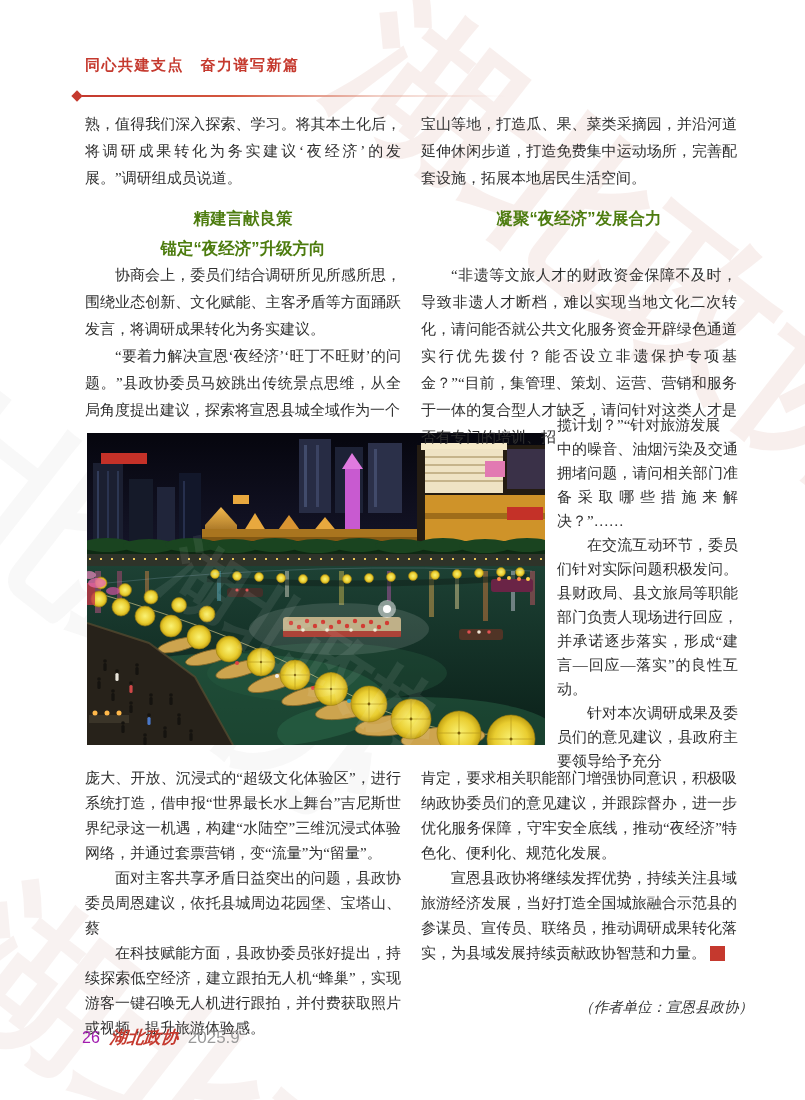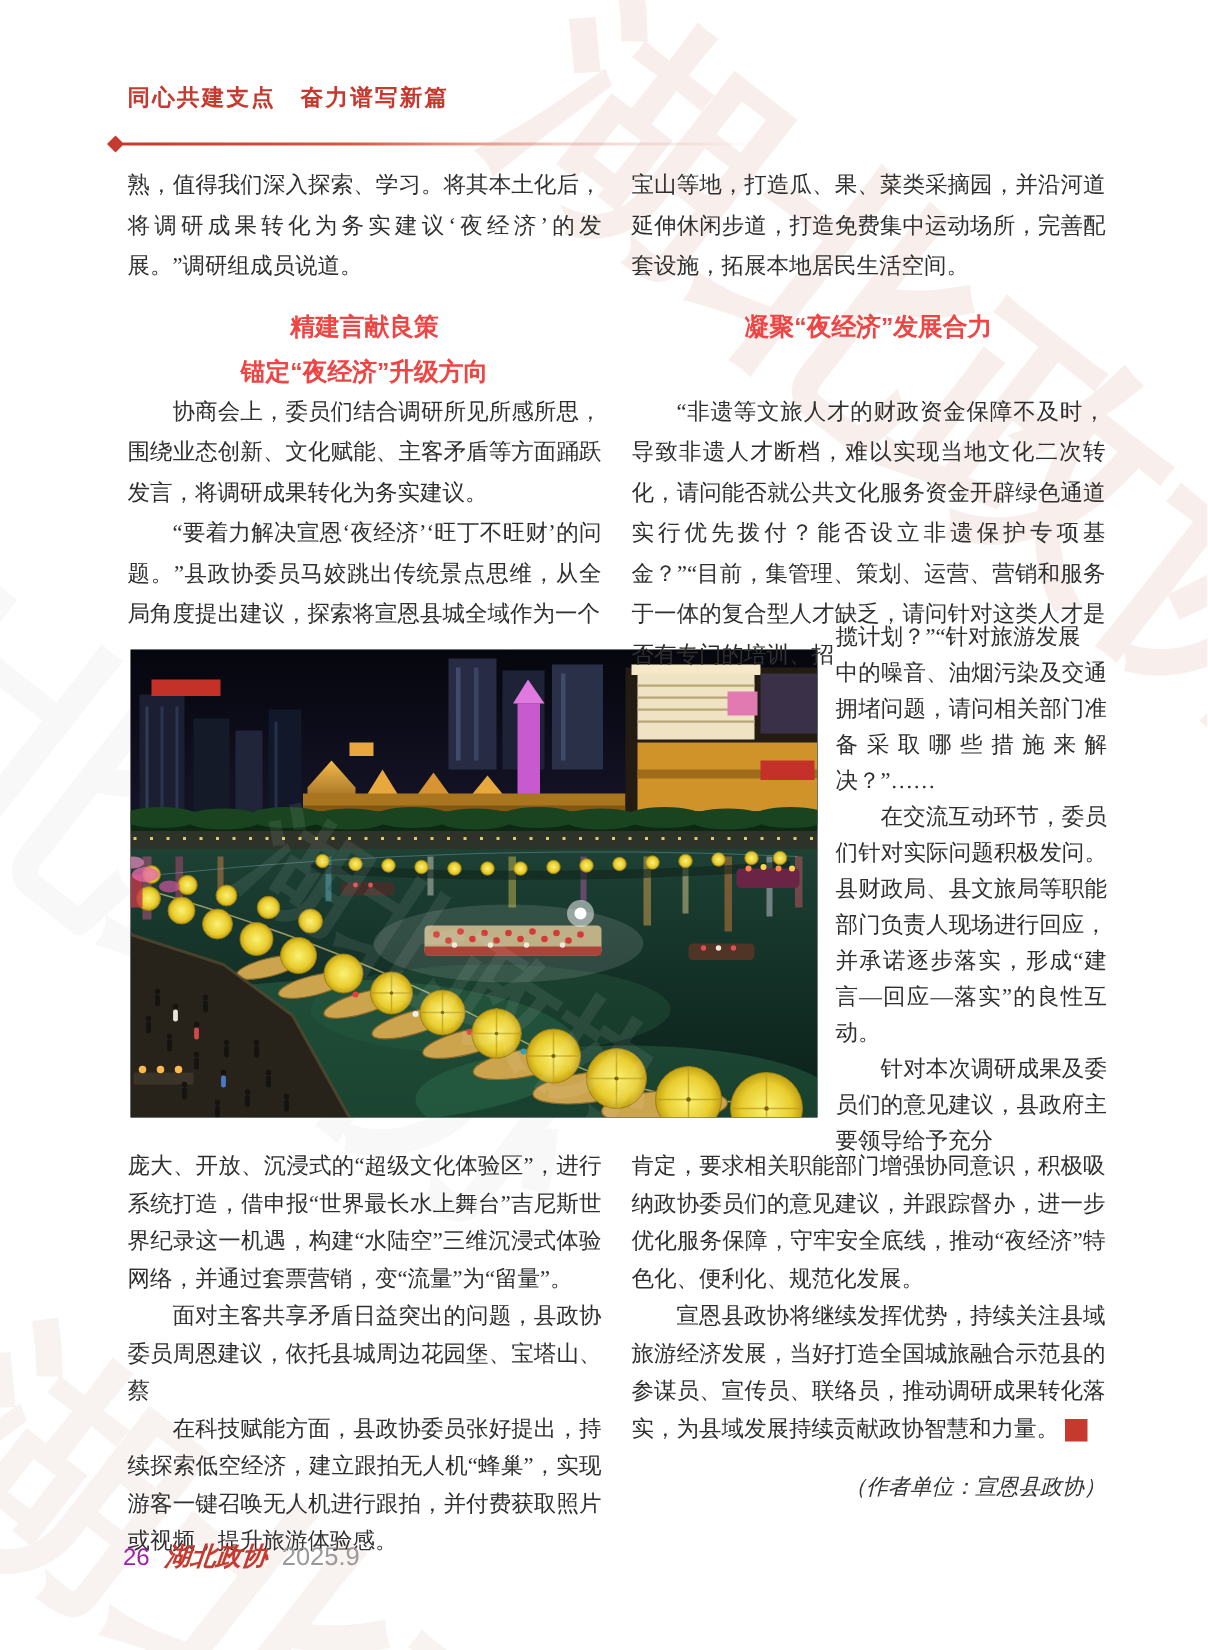--- a/index.html
+++ b/index.html
@@ -10,28 +10,28 @@
   .colblock{line-height:27px;}
   .lower{line-height:25px;}
   .narrowblock{line-height:24px;}
   .indent{text-indent:2em;}
   .header-title{font-family:Liberation Serif, serif;font-weight:bold;font-size:15px;
         color:#c5392e;letter-spacing:1.5px;white-space:nowrap;}
   .rule{height:2px;background:linear-gradient(to right,#c5392e 0%,#d4573e 35%,
         rgba(224,150,130,0.45) 70%,rgba(255,255,255,0) 100%);}
   .diamond{width:8px;height:8px;background:#c5392e;transform:rotate(45deg);}
   .subhead{font-family:"Liberation Sans",sans-serif;font-weight:bold;font-size:16.5px;
-        color:#ef4444;text-align:center;line-height:30px;margin:0;}
+        color:#4d7c0f;text-align:center;line-height:30px;margin:0;}
   .wm{position:absolute;font-family:"Liberation Sans",sans-serif;font-weight:bold;
         white-space:nowrap;pointer-events:none;z-index:0;}
   .content{z-index:2;}
   .endmark{display:inline-block;width:15px;height:15px;background:#c5392e;color:#ffffff;
         font-family:"Liberation Sans",sans-serif;font-size:11px;line-height:15px;
         text-align:center;margin-left:4px;vertical-align:1px;font-weight:bold;}
-  .author{font-style:italic;font-size:14.5px;color:#333333;text-align:right;margin:0;}
+  .author{font-style:italic;font-size:14.5px;color:#333333;text-align:right;margin:16px;}
   .footer{display:flex;align-items:baseline;gap:10px;}
   .footer-num{font-family:"Liberation Sans",sans-serif;font-size:16px;color:#a21caf;}
   .footer-logo{font-family:"DejaVu Serif",serif;font-style:italic;font-weight:bold;
         font-size:17px;color:#c5392e;display:inline-block;transform:skewX(-6deg);}
   .footer-issue{font-family:"Liberation Sans",sans-serif;font-size:17px;color:#9a9a9a;}
   .photo-frame{overflow:hidden;background:#0a0a12;}
 </style>
 </head>
 <body>
 

